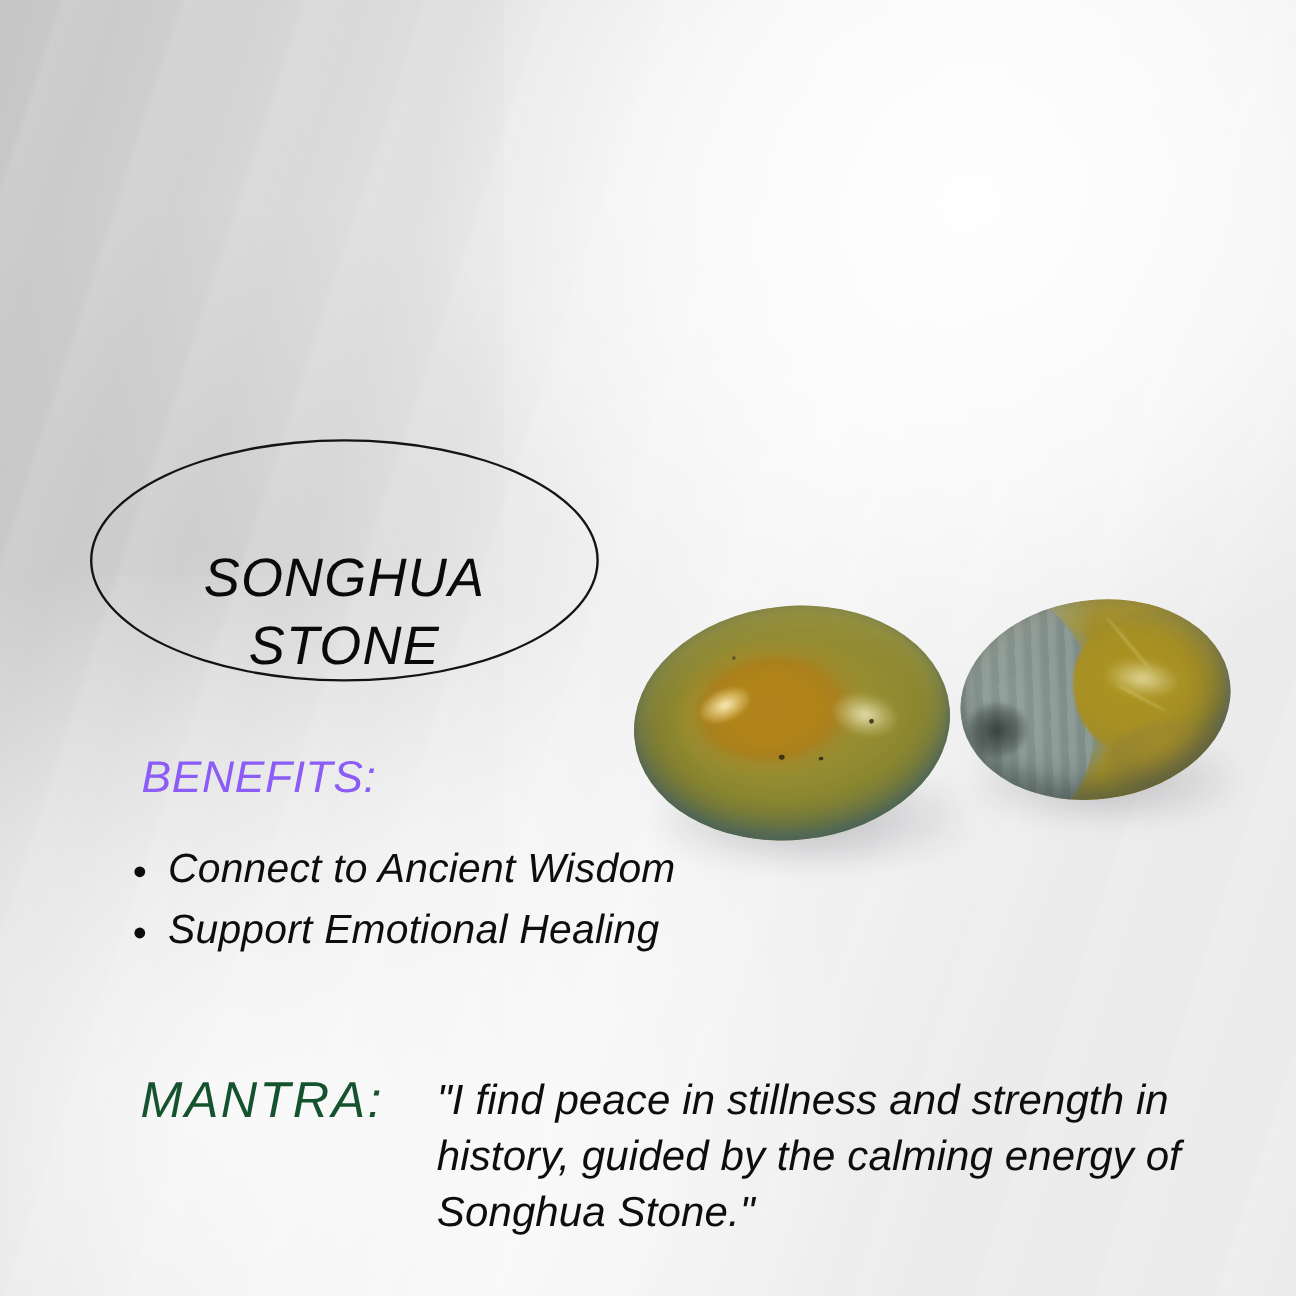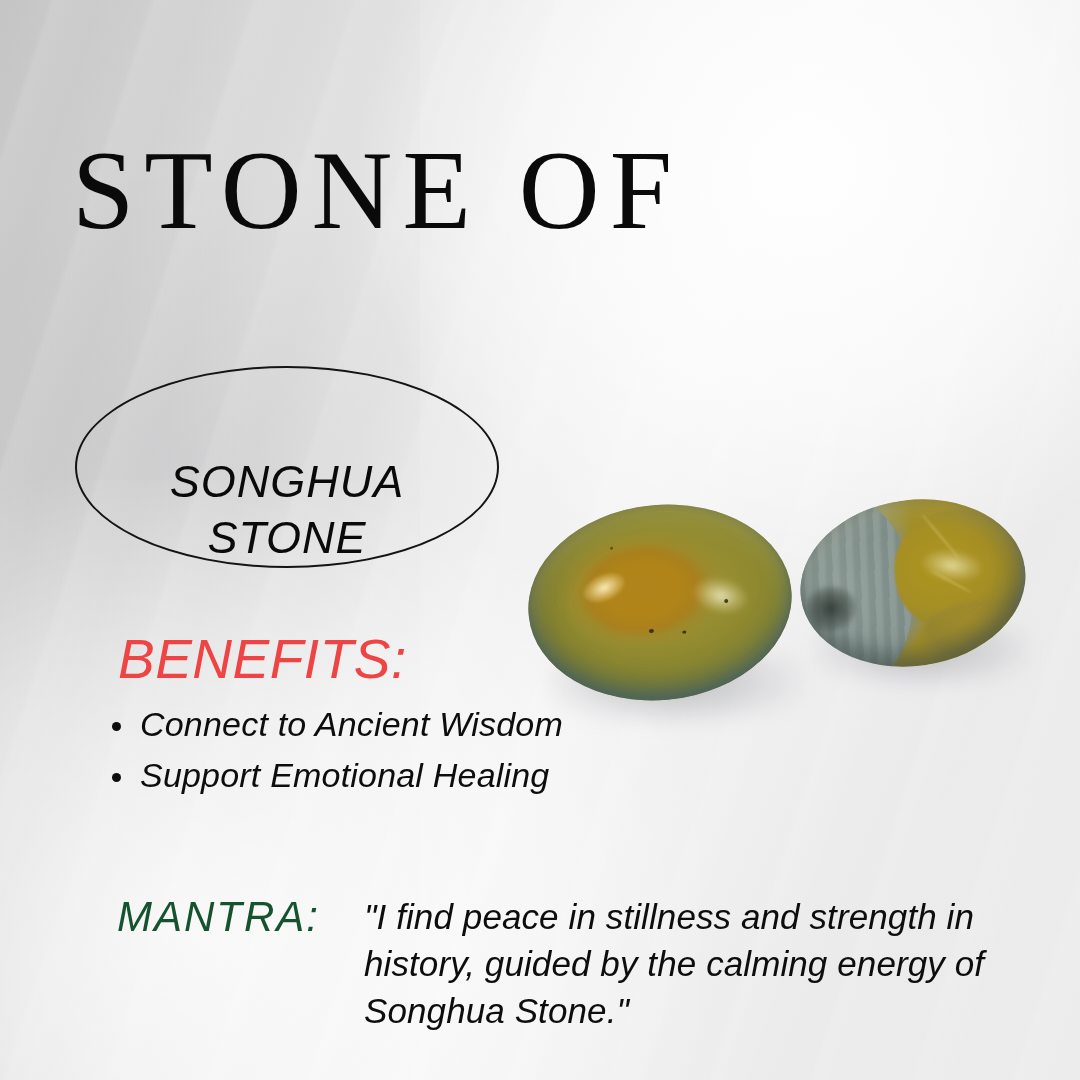--- a/index.html
+++ b/index.html
@@ -122,23 +122,23 @@
     white-space: pre-line;
   }
 
   
   .benefits-head {
     position: absolute;
     left: 118px;
     top: 627px;
     font-style: italic;
     font-weight: 400;
-    font-size: 55px;
+    font-size: 37px;
     letter-spacing: 0.5px;
-    color: #ef4444;
+    color: #8b5cf6;
   }
   .benefits-list {
     position: absolute;
     left: 104px;
     top: 699px;
     margin: 0;
     padding: 0;
     list-style: none;
   }
   .benefit-item {
@@ -391,21 +391,20 @@
 <div id="poster">
 
   <div class="bg-base"></div>
   <div class="bg-shade-l"></div>
   <div class="bg-soft-dark"></div>
   <div class="bg-glow-tr"></div>
   <div class="bg-glow-bl"></div>
   <div class="bg-streaks"></div>
 
   <h1 class="title">
-    <span class="line">STONE OF</span>
   </h1>
 
   <div class="badge">
     <span class="badge-text">SONGHUA
 STONE</span>
   </div>
 
   <div class="stones">
     <div class="stone-shadow-a"></div>
     <div class="stone-shadow-b"></div>

